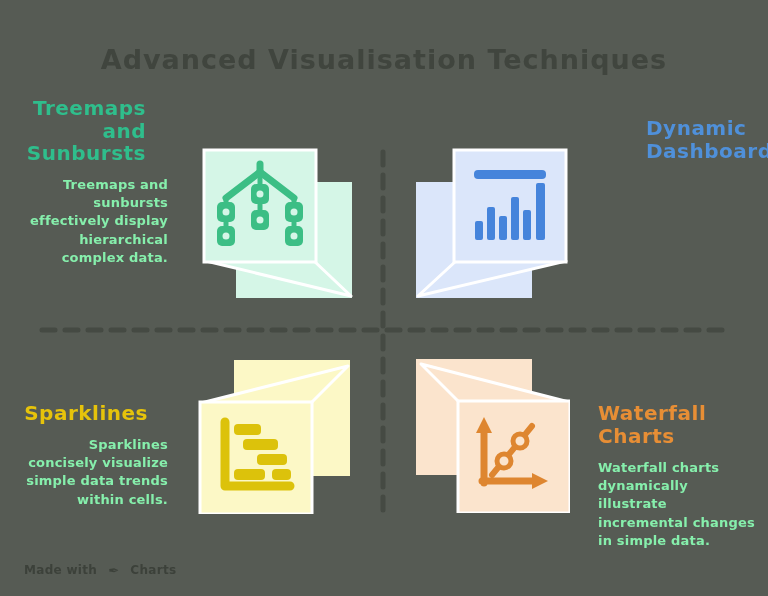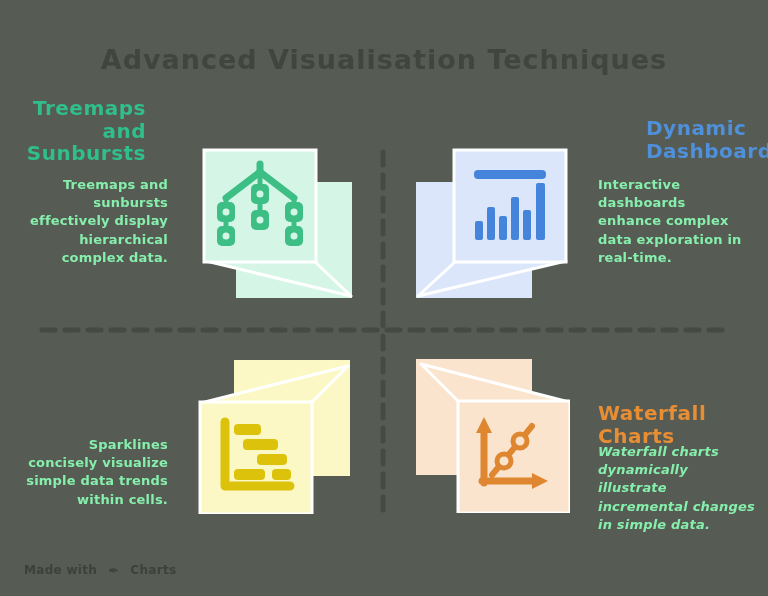--- a/index.html
+++ b/index.html
@@ -63,55 +63,55 @@
           <circle cx="34" cy="52" r="3.5"></circle>
         <circle cx="0" cy="44" r="3.5"></circle>
           <circle cx="0" cy="68" r="3.5"></circle>
         <circle cx="68" cy="44" r="3.5"></circle>
           <circle cx="68" cy="68" r="3.5"></circle>
       </g>
     </g>
   </svg>
 
   <div class="heading accent-blue align-l" style="left:598px;top:117px;width:136px;">Dynamic Dashboards</div>
-  <div class="body-text align-l" style="left:598px;top:176px;width:150px;">Interactive dashboards enhance complex data exploration in real-time.</div>
 
   <svg class="sticker" style="left:412px;top:144px;" viewBox="0 0 158 158">
     <rect x="4" y="38" width="116" height="116" fill="#DBE6FA"></rect>
     <polygon points="44,117 154,117 6,152" fill="#DBE6FA" stroke="#FFFFFF" stroke-width="3" stroke-linejoin="round"></polygon>
     <rect x="42" y="6" width="112" height="112" fill="#DBE6FA" stroke="#FFFFFF" stroke-width="3"></rect>
     <g transform="translate(62,26)" fill="#4584DB">
       <rect x="0" y="0" width="72" height="9" rx="4"></rect>
       <rect x="1" y="51" width="8" height="19" rx="2"></rect>
       <rect x="13" y="37" width="8" height="33" rx="2"></rect>
       <rect x="25" y="46" width="8" height="24" rx="2"></rect>
       <rect x="37" y="27" width="8" height="43" rx="2"></rect>
       <rect x="49" y="40" width="8" height="30" rx="2"></rect>
       <rect x="62" y="13" width="9" height="57" rx="2"></rect>
     </g>
   </svg>
 
+  <div class="heading accent-yellow align-r" style="right:620px;top:402px;width:130px;">Sparklines</div>
   <div class="body-text align-r" style="right:600px;top:436px;width:148px;">Sparklines concisely visualize simple data trends within cells.</div>
 
   <svg class="sticker" style="left:196px;top:356px;" viewBox="0 0 158 158">
     <rect x="38" y="4" width="116" height="116" fill="#FCF8C6"></rect>
     <polygon points="5,47 115,47 152,10" fill="#FCF8C6" stroke="#FFFFFF" stroke-width="3" stroke-linejoin="round"></polygon>
     <rect x="4" y="46" width="112" height="112" fill="#FCF8C6" stroke="#FFFFFF" stroke-width="3"></rect>
     <g transform="translate(24,66)" fill="#DCC20B">
       <path d="M5,0 L5,64 L70,64" stroke="#DCC20B" stroke-width="9" fill="none" stroke-linecap="round" stroke-linejoin="round"></path>
       <rect x="14" y="2" width="27" height="11" rx="4"></rect>
       <rect x="23" y="17" width="35" height="11" rx="4"></rect>
       <rect x="37" y="32" width="30" height="11" rx="4"></rect>
       <rect x="14" y="47" width="31" height="11" rx="4"></rect>
       <rect x="52" y="47" width="19" height="11" rx="4"></rect>
     </g>
   </svg>
 
   <div class="heading accent-orange align-l" style="left:598px;top:402px;width:120px;">Waterfall Charts</div>
-  <div class="body-text align-l" style="left:598px;top:443px;width:158px;font-style:italic;">Waterfall charts dynamically illustrate incremental changes in simple data.</div>
+  <div class="body-text align-l" style="left:598px;top:459px;width:158px;">Waterfall charts dynamically illustrate incremental changes in simple data.</div>
 
   <svg class="sticker" style="left:412px;top:355px;" viewBox="0 0 158 158">
     <rect x="4" y="4" width="116" height="116" fill="#FBE4CD"></rect>
     <polygon points="47,47 157,47 9,9" fill="#FBE4CD" stroke="#FFFFFF" stroke-width="3" stroke-linejoin="round"></polygon>
     <rect x="46" y="46" width="112" height="112" fill="#FBE4CD" stroke="#FFFFFF" stroke-width="3"></rect>
     <g stroke="#DE8630" fill="#DE8630" transform="translate(62,60)">
       <path d="M10,16 L10,68" stroke-width="7" fill="none" stroke-linecap="round"></path>
       <polygon points="2,18 18,18 10,2" stroke="none"></polygon>
       <path d="M8,66 L60,66" stroke-width="7" fill="none" stroke-linecap="round"></path>
       <polygon points="58,58 58,74 74,66" stroke="none"></polygon>

